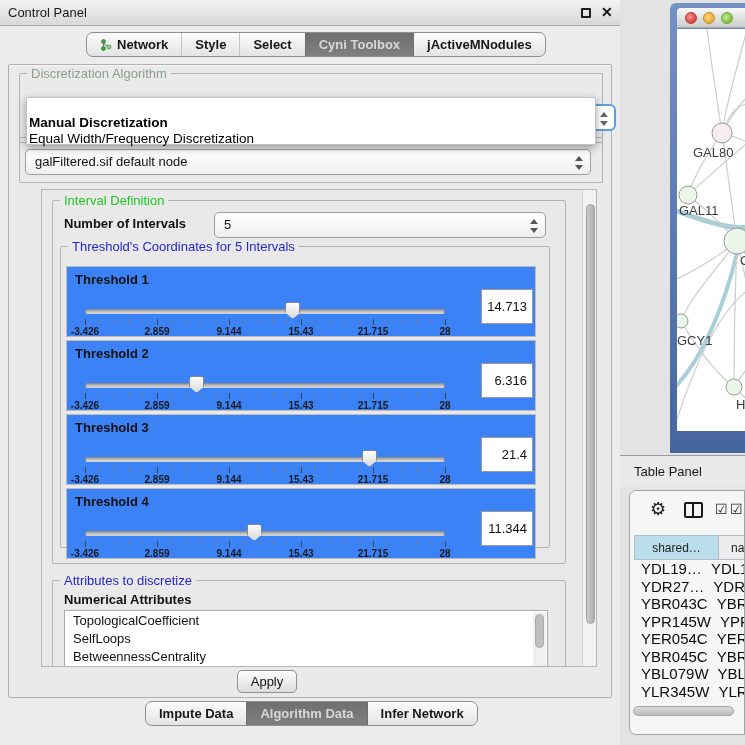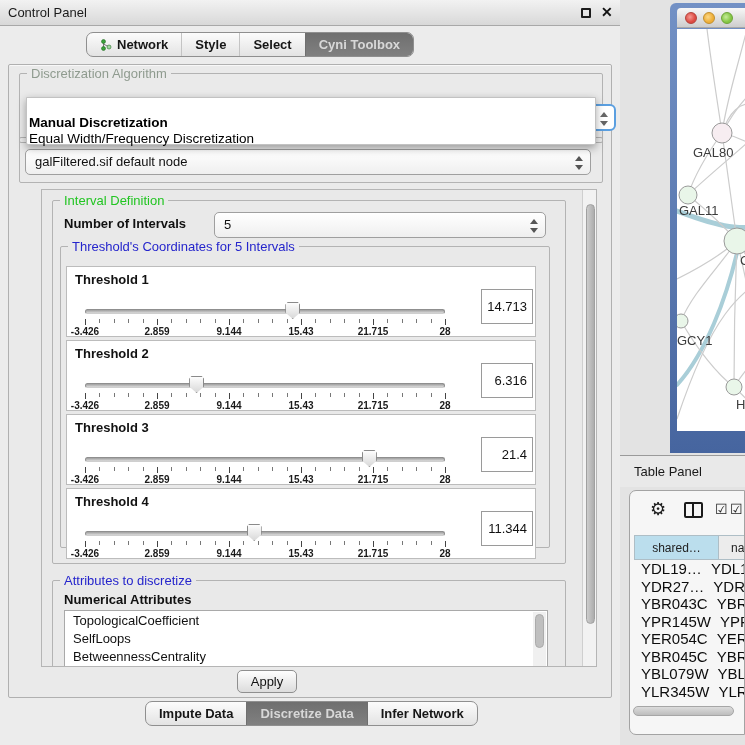--- a/index.html
+++ b/index.html
@@ -69,21 +69,21 @@
     background:#f2f2f2; border-left:1px solid #cfcfcf; }
   #settings-vscroll .vthumb { position:absolute; left:3px; top:14px; width:9px; height:420px;
     border-radius:5px; background:linear-gradient(90deg,#cdcdcd,#adadad); border:1px solid #a0a0a0; }
 
   #interval-group { left:10px; top:10px; width:514px; height:364px; }
   #noi-label { position:absolute; left:22px; top:26px; font-size:13px; font-weight:bold; color:#111; }
   #noi-combo { left:172px; top:22px; width:332px; }
   #thresholds-group { left:18px; top:56px; width:490px; height:302px; }
 
   .threshold-box { position:absolute; left:24px; width:470px; height:71px;
-    background:#ffffff; border:1px solid #bcbcbc; }
+    background:#3b82f6; border:1px solid #bcbcbc; }
   .th-label { position:absolute; left:8px; top:5px; font-size:13px; font-weight:bold; color:#111; }
   .th-track { position:absolute; left:18px; top:42px; width:360px; height:5px; border-radius:3px;
     background:linear-gradient(#9f9f9f,#d9d9d9); border:1px solid #8f8f8f; border-bottom-color:#cfcfcf; }
   .th-thumb { position:absolute; width:15px; height:17px; top:35px;
     background:linear-gradient(#fdfdfd,#d9d9d9); border:1px solid #8a8a8a;
     clip-path:polygon(50% 100%,0 62%,0 16%,16% 0,84% 0,100% 16%,100% 62%); }
   .tick { position:absolute; top:52px; width:1px; height:4px; background:#777; }
   .tick.major { height:6px; background:#444; }
   .tick-label { position:absolute; top:59px; width:50px; margin-left:-25px; text-align:center;
     font-size:10px; font-weight:bold; color:#1a1a1a; }
@@ -165,20 +165,23 @@
           <span>Network</span>
         </div>
         <div class="tab">
           <span>Style</span>
         </div>
         <div class="tab">
           <span>Select</span>
         </div>
         <div class="tab active">
           <span>Cyni Toolbox</span>
+        </div>
+        <div class="tab">
+          <span>jActiveMNodules</span>
         </div>
       </div>
 
     <div id="main-panel">
       <div id="algo-group" class="group">
         <span class="group-legend legend-gray">Discretization Algorithm</span>
         <div id="algo-combo-ring">
             <span class="spin"></span>
           </div>
         <div id="algo-popup">
@@ -383,21 +386,21 @@
       </div>
 
       <div id="apply-button">Apply</div>
     </div>
 
     <div id="bottom-tabbar" class="tabbar">
         <div class="tab">
           <span>Impute Data</span>
         </div>
         <div class="tab active">
-          <span>Discretize Data</span>
+          <span>Algorithm Data</span>
         </div>
         <div class="tab">
           <span>Infer Network</span>
         </div>
       </div>
   </div>
 
   <div id="right-panel">
     <div id="network-window">
       <div id="net-titlebar">

